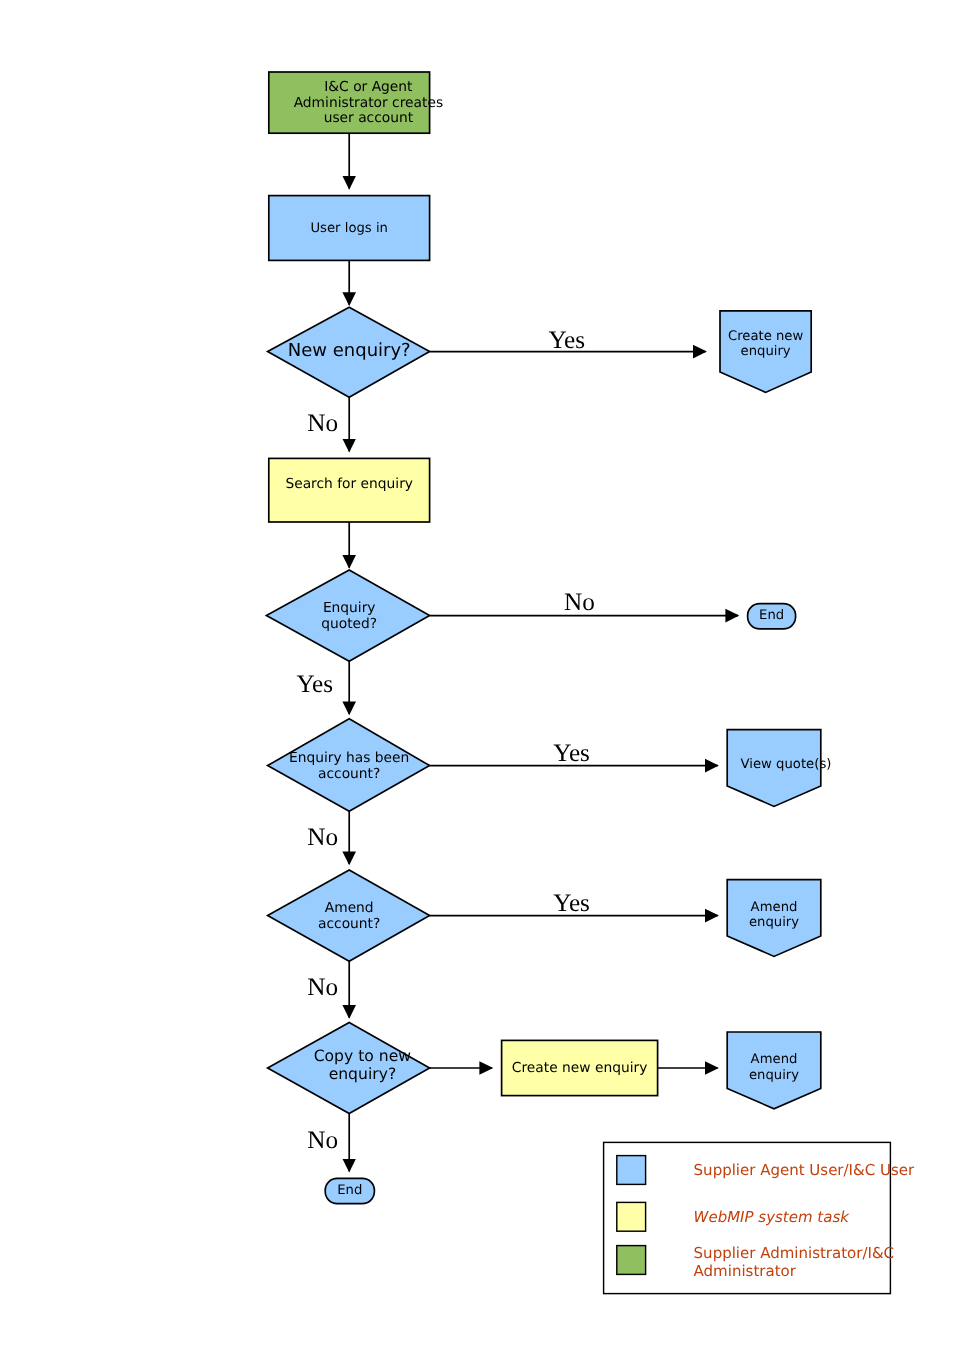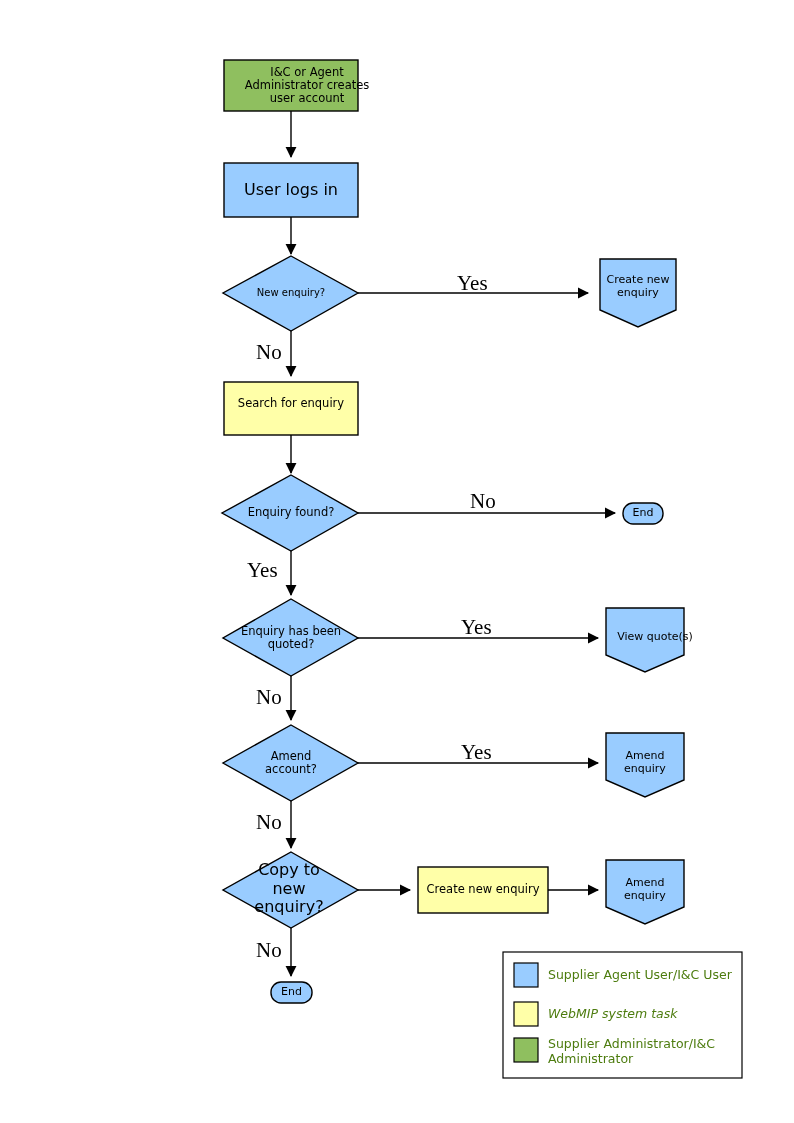--- a/index.html
+++ b/index.html
@@ -32,24 +32,25 @@
   }
   .edge-label {
     position: absolute;
     color: #000000;
     font-size: 21px;
     font-family: Liberation Serif, serif;
     white-space: nowrap;
   }
   .legend-label {
     position: absolute;
-    color: #4d7c0f;
+    color: #c2410c;
     font-size: 12.5px;
     line-height: 1.2;
     white-space: pre-line;
+    margin-left: 30px;
   }
 </style>
 </head>
 <body>
 
 <svg id="canvas" viewBox="0 0 794 1123" xmlns="http://www.w3.org/2000/svg">
   <defs>
     <marker id="arrow" viewBox="0 0 12 12" refX="10" refY="6" markerWidth="9" markerHeight="9" orient="auto-start-reverse">
       <path d="M 0 0.6 L 11 6 L 0 11.4 z" fill="#000000"></path>
     </marker>
@@ -103,41 +104,41 @@
   <rect x="271" y="982" width="41" height="21" rx="10" ry="10" fill="#99CCFF" stroke="#000000" stroke-width="1.4"></rect>
 
   <rect x="503" y="952" width="239" height="126" fill="#FFFFFF" stroke="#000000" stroke-width="1.2"></rect>
   <rect x="514" y="963" width="24" height="24" fill="#99CCFF" stroke="#000000" stroke-width="1.2"></rect>
   <rect x="514" y="1002" width="24" height="24" fill="#FFFFA8" stroke="#000000" stroke-width="1.2"></rect>
   <rect x="514" y="1038" width="24" height="24" fill="#8FBF5F" stroke="#000000" stroke-width="1.2"></rect>
 </svg>
 
 <div class="node-label" style="left:224px; top:60px; width:134px; height:51px; font-size:11.5px;margin-left:16px;">I&amp;C or Agent Administrator creates user account</div>
 
-<div class="node-label" style="left:224px; top:163px; width:134px; height:54px; font-size:16px;">User logs in</div>
+<div class="node-label" style="left:224px; top:163px; width:134px; height:54px; font-size:11px;">User logs in</div>
 
-<div class="node-label" style="left:231px; top:275px; width:120px; height:36px; font-size:10px;">New enquiry?</div>
+<div class="node-label" style="left:231px; top:275px; width:120px; height:36px; font-size:15px;">New enquiry?</div>
 
 <div class="node-label" style="left:602px; top:268px; width:72px; height:38px; font-size:11px;">Create new enquiry</div>
 
 <div class="node-label" style="left:224px; top:382px; width:134px; height:43px; font-size:11.5px;">Search for enquiry</div>
 
-<div class="node-label" style="left:246px; top:495px; width:90px; height:36px; font-size:11.5px;">Enquiry found?</div>
+<div class="node-label" style="left:246px; top:495px; width:90px; height:36px; font-size:11.5px;">Enquiry quoted?</div>
 
 <div class="node-label" style="left:623px; top:503px; width:40px; height:21px; font-size:11px;">End</div>
 
-<div class="node-label" style="left:238px; top:618px; width:106px; height:40px; font-size:11.5px;">Enquiry has been quoted?</div>
+<div class="node-label" style="left:238px; top:618px; width:106px; height:40px; font-size:11.5px;">Enquiry has been account?</div>
 
 <div class="node-label" style="left:606px; top:622px; width:98px; height:30px; font-size:11px;">View quote(s)</div>
 
 <div class="node-label" style="left:246px; top:745px; width:90px; height:36px; font-size:11.5px;">Amend account?</div>
 
 <div class="node-label" style="left:604px; top:748px; width:82px; height:30px; font-size:11px;">Amend enquiry</div>
 
-<div class="node-label" style="left:241px; top:870px; width:96px; height:38px; font-size:16px;">Copy to new enquiry?</div>
+<div class="node-label" style="left:254px; top:870px; width:96px; height:38px; font-size:13px;">Copy to new enquiry?</div>
 
 <div class="node-label" style="left:418px; top:867px; width:130px; height:46px; font-size:11.5px;">Create new enquiry</div>
 
 <div class="node-label" style="left:604px; top:875px; width:82px; height:30px; font-size:11px;">Amend enquiry</div>
 
 <div class="node-label" style="left:271px; top:982px; width:41px; height:21px; font-size:11px;">End</div>
 
 <div class="edge-label" style="left:457px; top:271px;">Yes</div>
 
 <div class="edge-label" style="left:256px; top:340px;">No</div>

